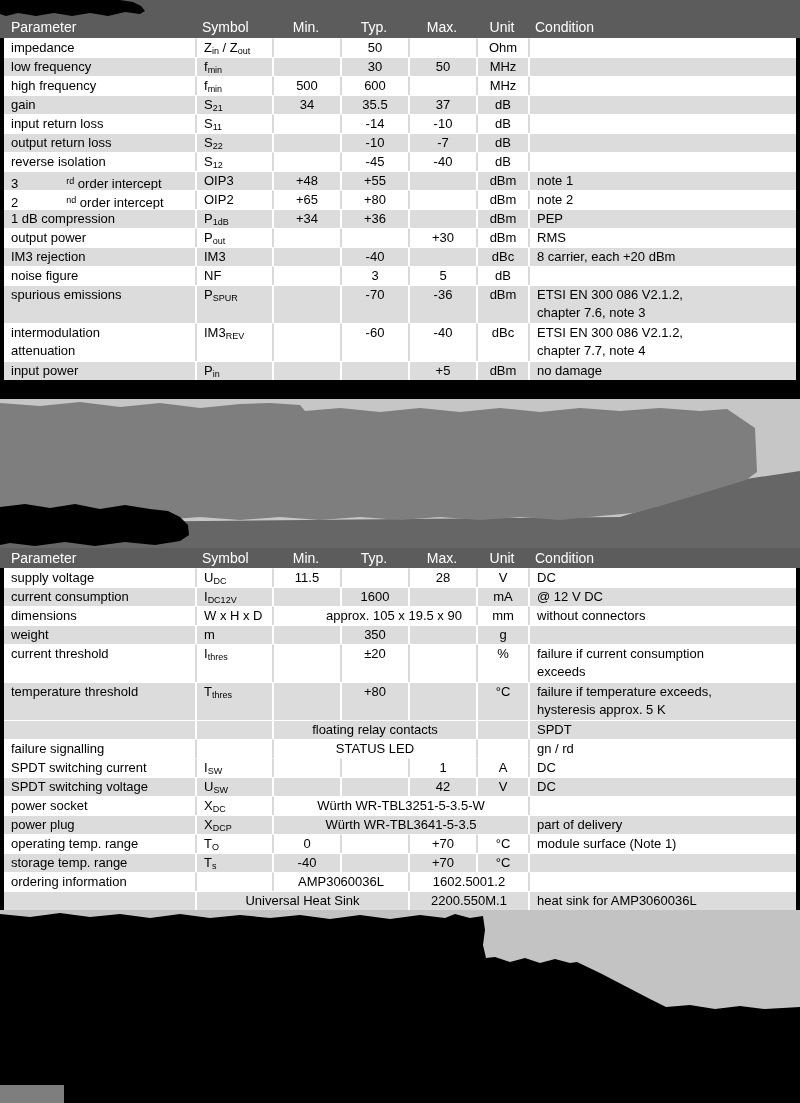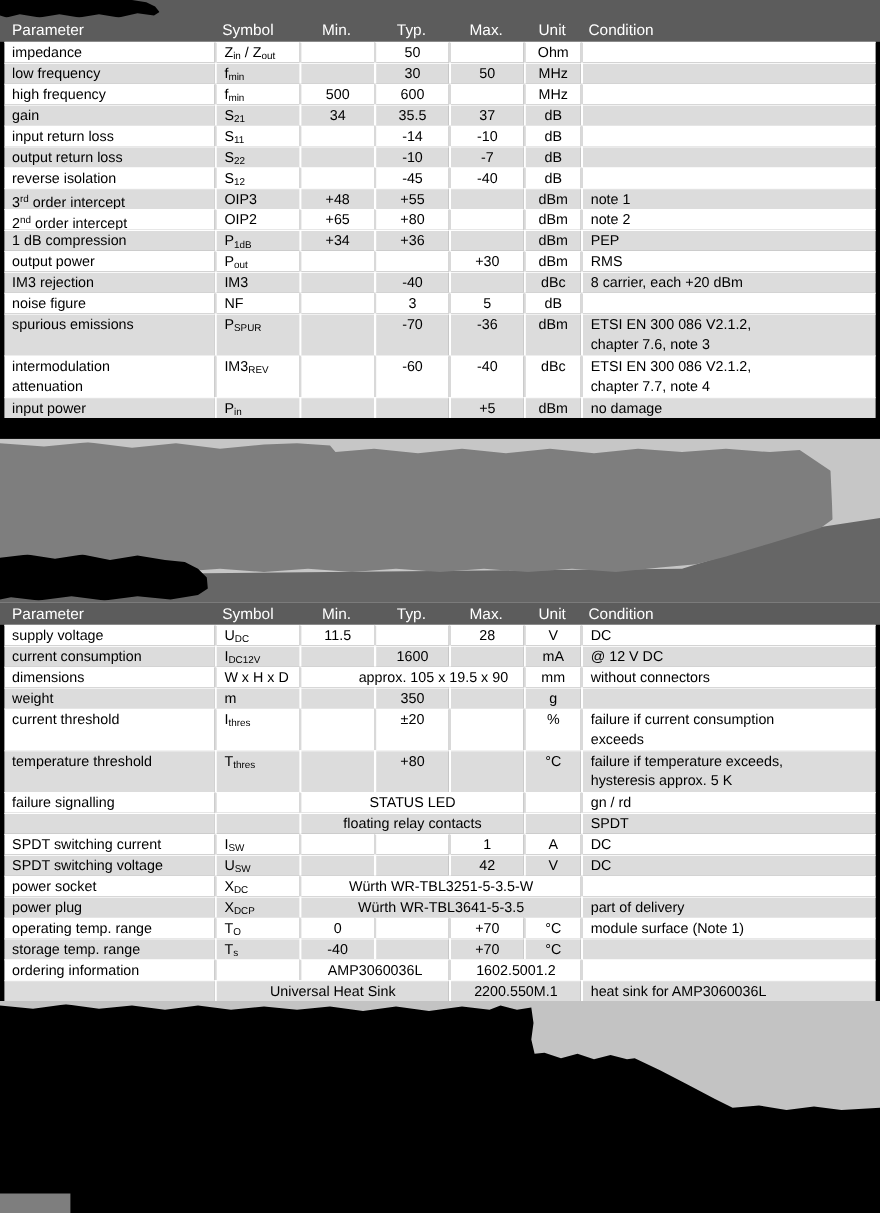--- a/index.html
+++ b/index.html
@@ -25,21 +25,21 @@
   .trow.two{height:38px;}
   .cell{box-sizing:border-box;border-top:1px solid #fff;border-left:2px solid transparent;
         line-height:18px;overflow:hidden;}
   .trow .cell:first-child{border-left-width:0;}
   .trow.w .cell{background:#fff;border-left-color:#d9d9d9;}
   .trow.g .cell{background:#dcdcdc;border-left-color:#fff;}
   .lft{padding-left:7px;}
   .ctr{text-align:center;}
   .pre{white-space:pre-line;}
   sub{font-size:9px;vertical-align:-2px;}
-  sup{font-size:9px;vertical-align:4px;}
+  sup{font-size:9px;vertical-align:4px;padding-left:48px;}
 
   
   #midstrip{position:absolute;top:399px;left:0;width:800px;height:149px;background:#c6c6c6;}
   #botstrip{position:absolute;top:910px;left:0;width:800px;height:193px;background:#c3c3c3;}
   .shape{position:absolute;top:0;left:0;width:100%;height:100%;}
   #darkband{background:#666;clip-path:polygon(0px 124px,620px 118px,640px 112px,746px 80px,800px 72px,800px 149px,0px 149px);}
   #blobMid{background:#7e7e7e;clip-path:polygon(0px 4px,40px 7px,80px 3px,120px 8px,160px 4px,200px 9px,240px 5px,270px 4px,300px 6px,305px 12px,340px 9px,380px 13px,420px 9px,460px 13px,500px 9px,540px 13px,580px 9px,620px 12px,660px 9px,700px 12px,727px 10px,755px 29px,757px 73px,746px 81px,700px 95px,660px 107px,633px 114px,600px 117px,560px 121px,520px 118px,480px 121px,440px 118px,400px 121px,360px 118px,320px 121px,280px 118px,240px 121px,200px 118px,160px 121px,120px 118px,80px 121px,40px 118px,0px 120px);}
   #blobTitle2{background:#000;clip-path:polygon(0px 108px,25px 105px,50px 109px,75px 105px,100px 110px,125px 106px,150px 110px,168px 112px,180px 118px,188px 126px,189px 136px,180px 142px,155px 146px,125px 143px,95px 147px,65px 143px,35px 147px,10px 144px,0px 146px);}
   #blobTitle1{position:absolute;top:0;left:0;width:150px;height:18px;background:#000;
     clip-path:polygon(0px 0px,120px 0px,133px 2px,141px 6px,145px 11px,140px 14px,125px 12px,108px 16px,90px 13px,72px 16px,54px 13px,36px 16px,18px 13px,6px 16px,0px 14px);}
@@ -280,33 +280,33 @@
       <div class="trow g two">
         <div class="cell lft">temperature threshold</div>
         <div class="cell lft"><span>T</span><sub>thres</sub></div>
         <div class="cell ctr"></div>
         <div class="cell ctr">+80</div>
         <div class="cell ctr"></div>
         <div class="cell ctr">°C</div>
         <div class="cell lft pre">failure if temperature exceeds,
 hysteresis approx. 5 K</div>
       </div>
+      <div class="trow g">
+        <div class="cell lft"></div>
+        <div class="cell lft"></div>
+        <div class="cell ctr" style="grid-column: span 3;">floating relay contacts</div>
+        <div class="cell ctr"></div>
+        <div class="cell lft">SPDT</div>
+      </div>
       <div class="trow w">
         <div class="cell lft">failure signalling</div>
         <div class="cell lft"></div>
         <div class="cell ctr" style="grid-column: span 3;">STATUS LED</div>
         <div class="cell ctr"></div>
         <div class="cell lft">gn / rd</div>
-      </div>
-      <div class="trow g">
-        <div class="cell lft"></div>
-        <div class="cell lft"></div>
-        <div class="cell ctr" style="grid-column: span 3;">floating relay contacts</div>
-        <div class="cell ctr"></div>
-        <div class="cell lft">SPDT</div>
       </div>
       <div class="trow w">
         <div class="cell lft">SPDT switching current</div>
         <div class="cell lft"><span>I</span><sub>SW</sub></div>
         <div class="cell ctr"></div>
         <div class="cell ctr"></div>
         <div class="cell ctr">1</div>
         <div class="cell ctr">A</div>
         <div class="cell lft">DC</div>
       </div>

